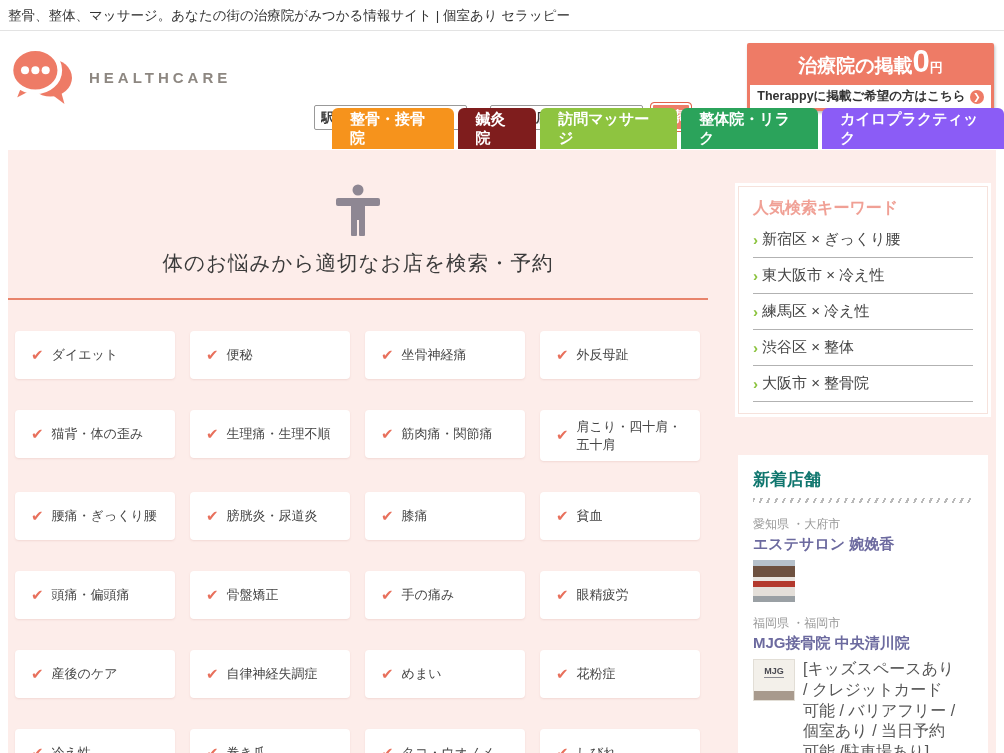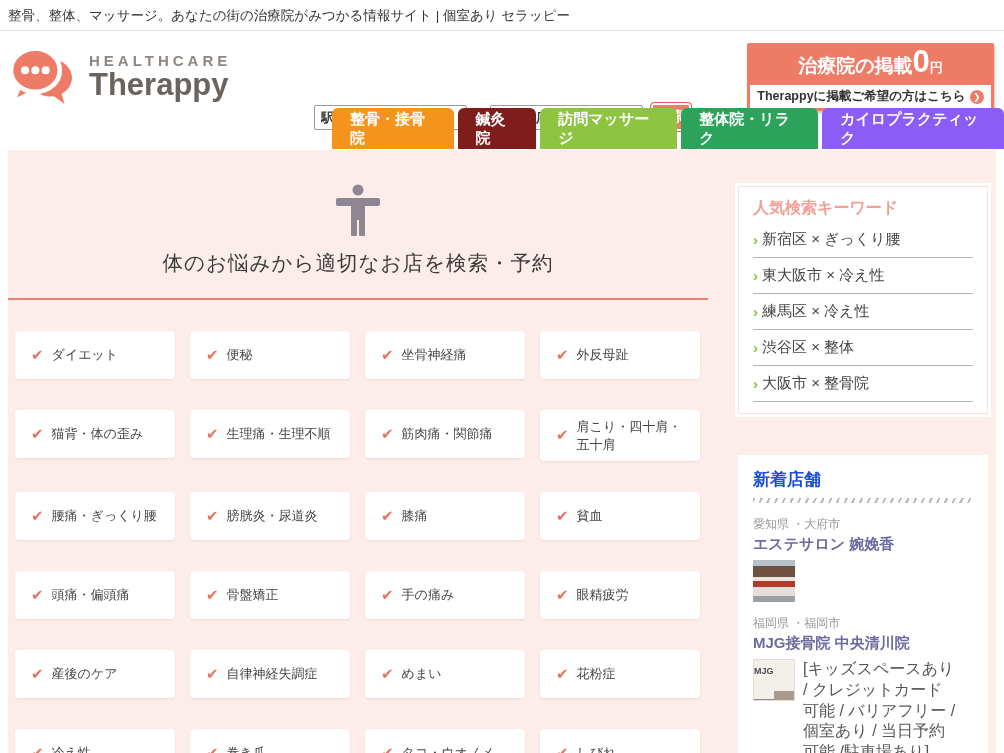--- a/index.html
+++ b/index.html
@@ -61,31 +61,31 @@
                   gap:8px; padding:8px 6px 8px 16px; font-size:13px; color:#454545; line-height:1.35; }
   .check-icon { color:#e8705c; font-size:15px; font-weight:bold; flex:none; }
   
   .sidebar { position:absolute; left:730px; top:36px; width:250px; }
   .popular-box { background:#fff; padding:12px 15px 12px; box-shadow:0 0 0 3px #fff, inset 0 0 0 1px #f6e2dc; }
   .popular-heading { font-size:16px; font-weight:bold; color:#f0a095; margin-bottom:3px; }
   .keyword-item { display:flex; align-items:center; gap:4px; padding:8px 0;
                   border-bottom:1px solid #b2b2b2; font-size:15px; color:#444; cursor:pointer; }
   .chev-icon { color:#8bc33e; font-weight:bold; font-size:15px; }
   .stores-box { background:#fff; margin-top:41px; padding:13px 15px 15px; min-height:340px; }
-  .stores-heading { font-size:17px; font-weight:bold; color:#1d4ed8; }
+  .stores-heading { font-size:17px; font-weight:bold; color:#0f766e; }
   .hatch-rule { height:5px; margin:7px 0 4px;
                 background:repeating-linear-gradient(115deg,#b9b9b9 0 2px,transparent 2px 7px); }
   .store-entry { margin-top:13px; }
   .store-region { font-size:12px; color:#999; }
   .store-name { font-size:15px; font-weight:bold; color:#6c6a9f; margin-top:2px; cursor:pointer; }
   .store-body { display:flex; gap:8px; margin-top:6px; }
   .store-photo { width:42px; height:42px; flex:none; cursor:pointer; }
   .photo-salon { background:linear-gradient(#b6c1cb 0 14%, #6e5140 14% 40%, #e9e5e0 40% 50%,
                  #b3392d 50% 64%, #e4dfd9 64% 86%, #9aa0a4 86%); }
-  .photo-mjg { background:#f3f0ea; display:flex; flex-direction:row; 
+  .photo-mjg { background:#f3f0ea; display:flex; flex-direction:column; align-items:center;
                justify-content:flex-start; border:1px solid #e2ded6; }
   .mjg-label { font-size:9px; font-weight:bold; color:#4a4a52; margin-top:7px;
                border-bottom:1px solid #8a8a92; line-height:1.1; }
   .mjg-desk { margin-top:auto; width:100%; height:9px; background:#a89a8d; }
   .store-features { font-size:16px; color:#555; line-height:1.3; width:155px; }
 </style>
 </head>
 <body>
 
 <div class="topbar">整骨、整体、マッサージ。あなたの街の治療院がみつかる情報サイト | 個室あり セラッピー</div>
@@ -105,21 +105,20 @@
         </g>
         <g fill="#ffffff">
           <circle cx="18" cy="28" r="4.3"></circle>
           <circle cx="29" cy="28" r="4.3"></circle>
           <circle cx="40" cy="28" r="4.3"></circle>
         </g>
       </svg>
     </span>
     <span class="logo-text">
       <div class="logo-top">HEALTHCARE</div>
-      <div class="logo-name">Therappy</div>
     </span>
   </div>
 
   <div class="search-row">
     <input class="search-input" type="text" placeholder="駅・エリア" style="">
     <span class="search-sep">×</span>
     <input class="search-input" type="text" placeholder="業種・店名・キーワード" style="">
     <button class="search-button">検索</button>
   </div>
 

